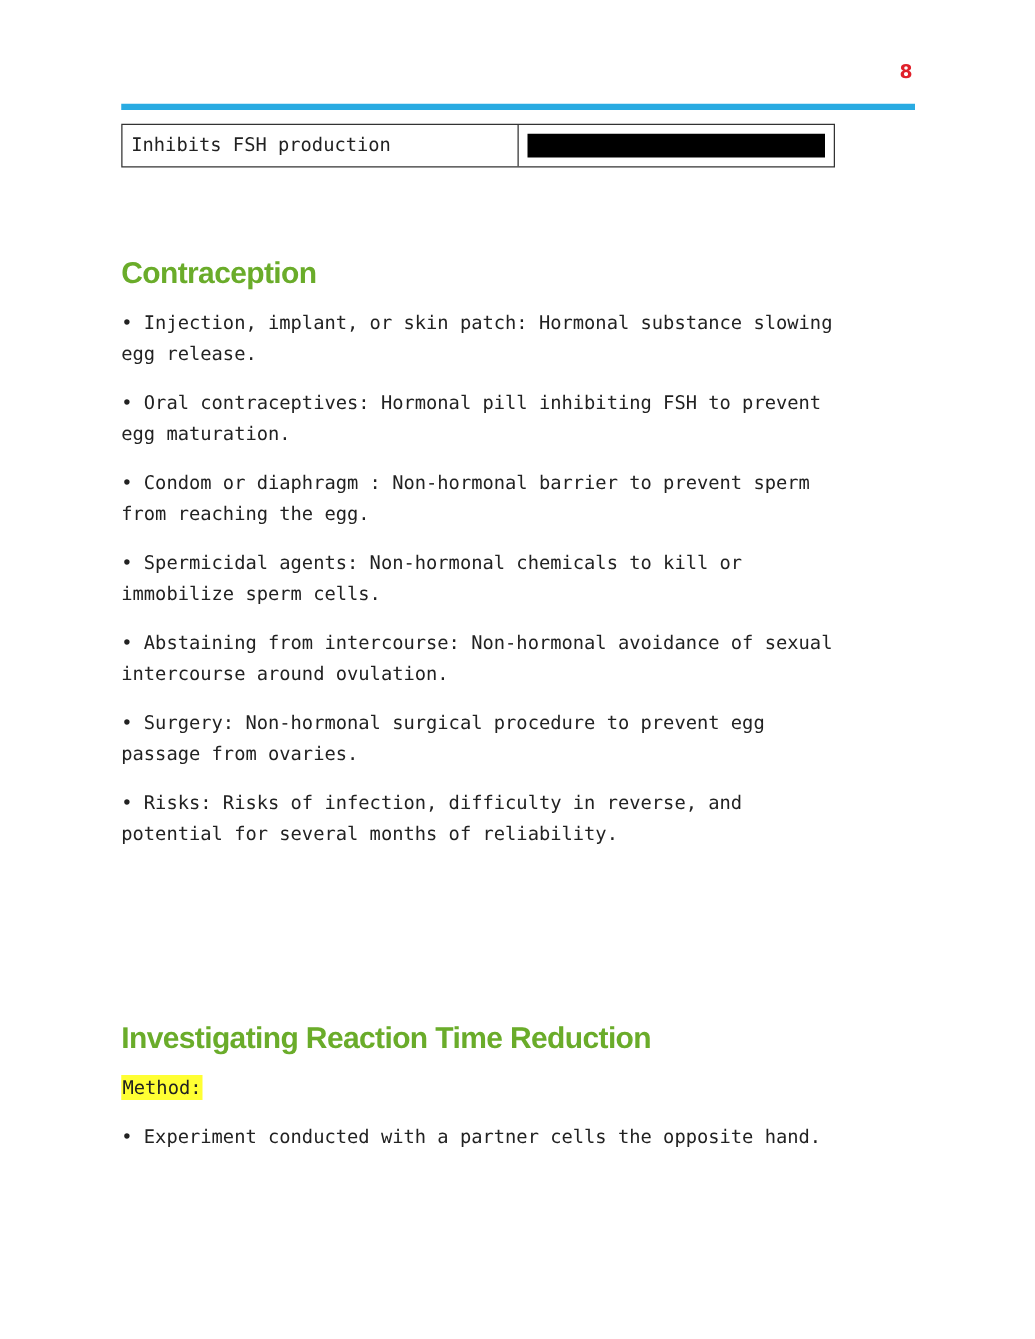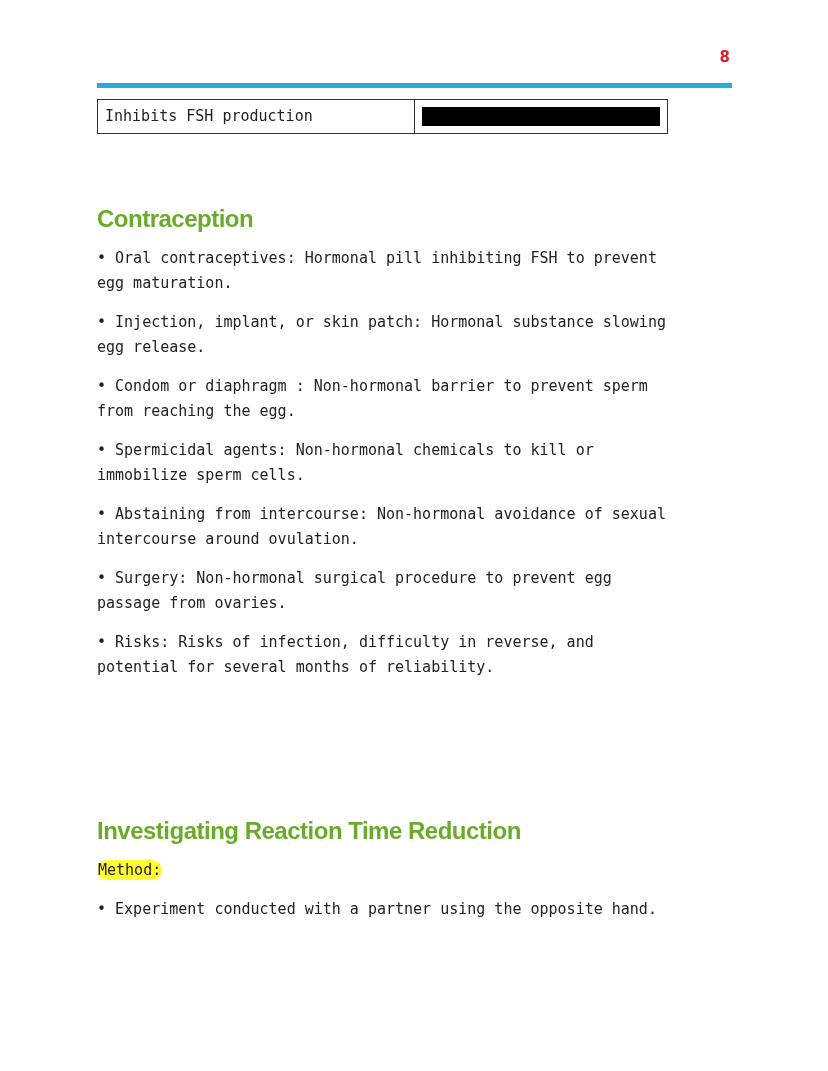--- a/index.html
+++ b/index.html
@@ -6,50 +6,50 @@
   body { width:828px; height:1071px; position:relative; overflow:hidden; font-family:"DejaVu Sans Mono", monospace; color:#222; }
   .page-num { position:absolute; top:48px; right:98px; color:#e0202a; font-family:"DejaVu Sans", sans-serif; font-weight:bold; font-size:15px; }
   .rule { position:absolute; top:83px; left:97px; width:635px; height:5px; background:#29abe2; }
   .tbl { position:absolute; top:99px; left:97px; width:571px; height:35px; border:1.5px solid #333; box-sizing:border-box; display:flex; }
   .cell1 { width:317px; border-right:1.5px solid #333; font-size:15px; line-height:33px; padding-left:7px; box-sizing:border-box; }
   .cell2 { flex:1; padding:7px 7px; box-sizing:border-box; }
   .redact { background:#000; width:100%; height:19px; }
   h2 { position:absolute; left:97px; margin:0; font-family:Liberation Sans, sans-serif; font-weight:bold; color:#6aac2a; font-size:24px; letter-spacing:-0.5px; }
   .list { position:absolute; left:97px; width:640px; margin:0; padding:0; list-style:none; }
   .list li { font-size:15px; line-height:25px; margin-bottom:14px; white-space:pre-wrap; }
-  .method { position:absolute; left:97px; top:860px; background:#ffff33; font-size:15px; line-height:20px; padding:0 1px;border-radius:10px; }
+  .method { position:absolute; left:97px; top:860px; background:#ffff33; font-size:15px; line-height:20px; padding:0 1px; }
 </style>
 </head>
 <body>
 
 <div class="page-num">8</div>
 <div class="rule"></div>
 
 <div class="tbl">
   <div class="cell1">Inhibits FSH production</div>
   <div class="cell2">
       <div class="redact"></div>
     </div>
 </div>
 
 <h2 style="top:205px">Contraception</h2>
 <ul class="list" style="top:246px">
+  <li>• Injection, implant, or skin patch: Hormonal substance slowing
+egg release.</li>
   <li>• Oral contraceptives: Hormonal pill inhibiting FSH to prevent
 egg maturation.</li>
-  <li>• Injection, implant, or skin patch: Hormonal substance slowing
-egg release.</li>
   <li>• Condom or diaphragm : Non-hormonal barrier to prevent sperm
 from reaching the egg.</li>
   <li>• Spermicidal agents: Non-hormonal chemicals to kill or
 immobilize sperm cells.</li>
   <li>• Abstaining from intercourse: Non-hormonal avoidance of sexual
 intercourse around ovulation.</li>
   <li>• Surgery: Non-hormonal surgical procedure to prevent egg
 passage from ovaries.</li>
   <li>• Risks: Risks of infection, difficulty in reverse, and
 potential for several months of reliability.</li>
 </ul>
 
 <h2 style="top:817px">Investigating Reaction Time Reduction</h2>
 <span class="method">Method:</span>
 <ul class="list" style="top:897px">
-  <li style="margin-bottom:13px">• Experiment conducted with a partner using the opposite hand.</li>
+  <li style="margin-bottom:13px">• Experiment conducted with a partner cells the opposite hand.</li>
 </ul>
 
 </body></html>

